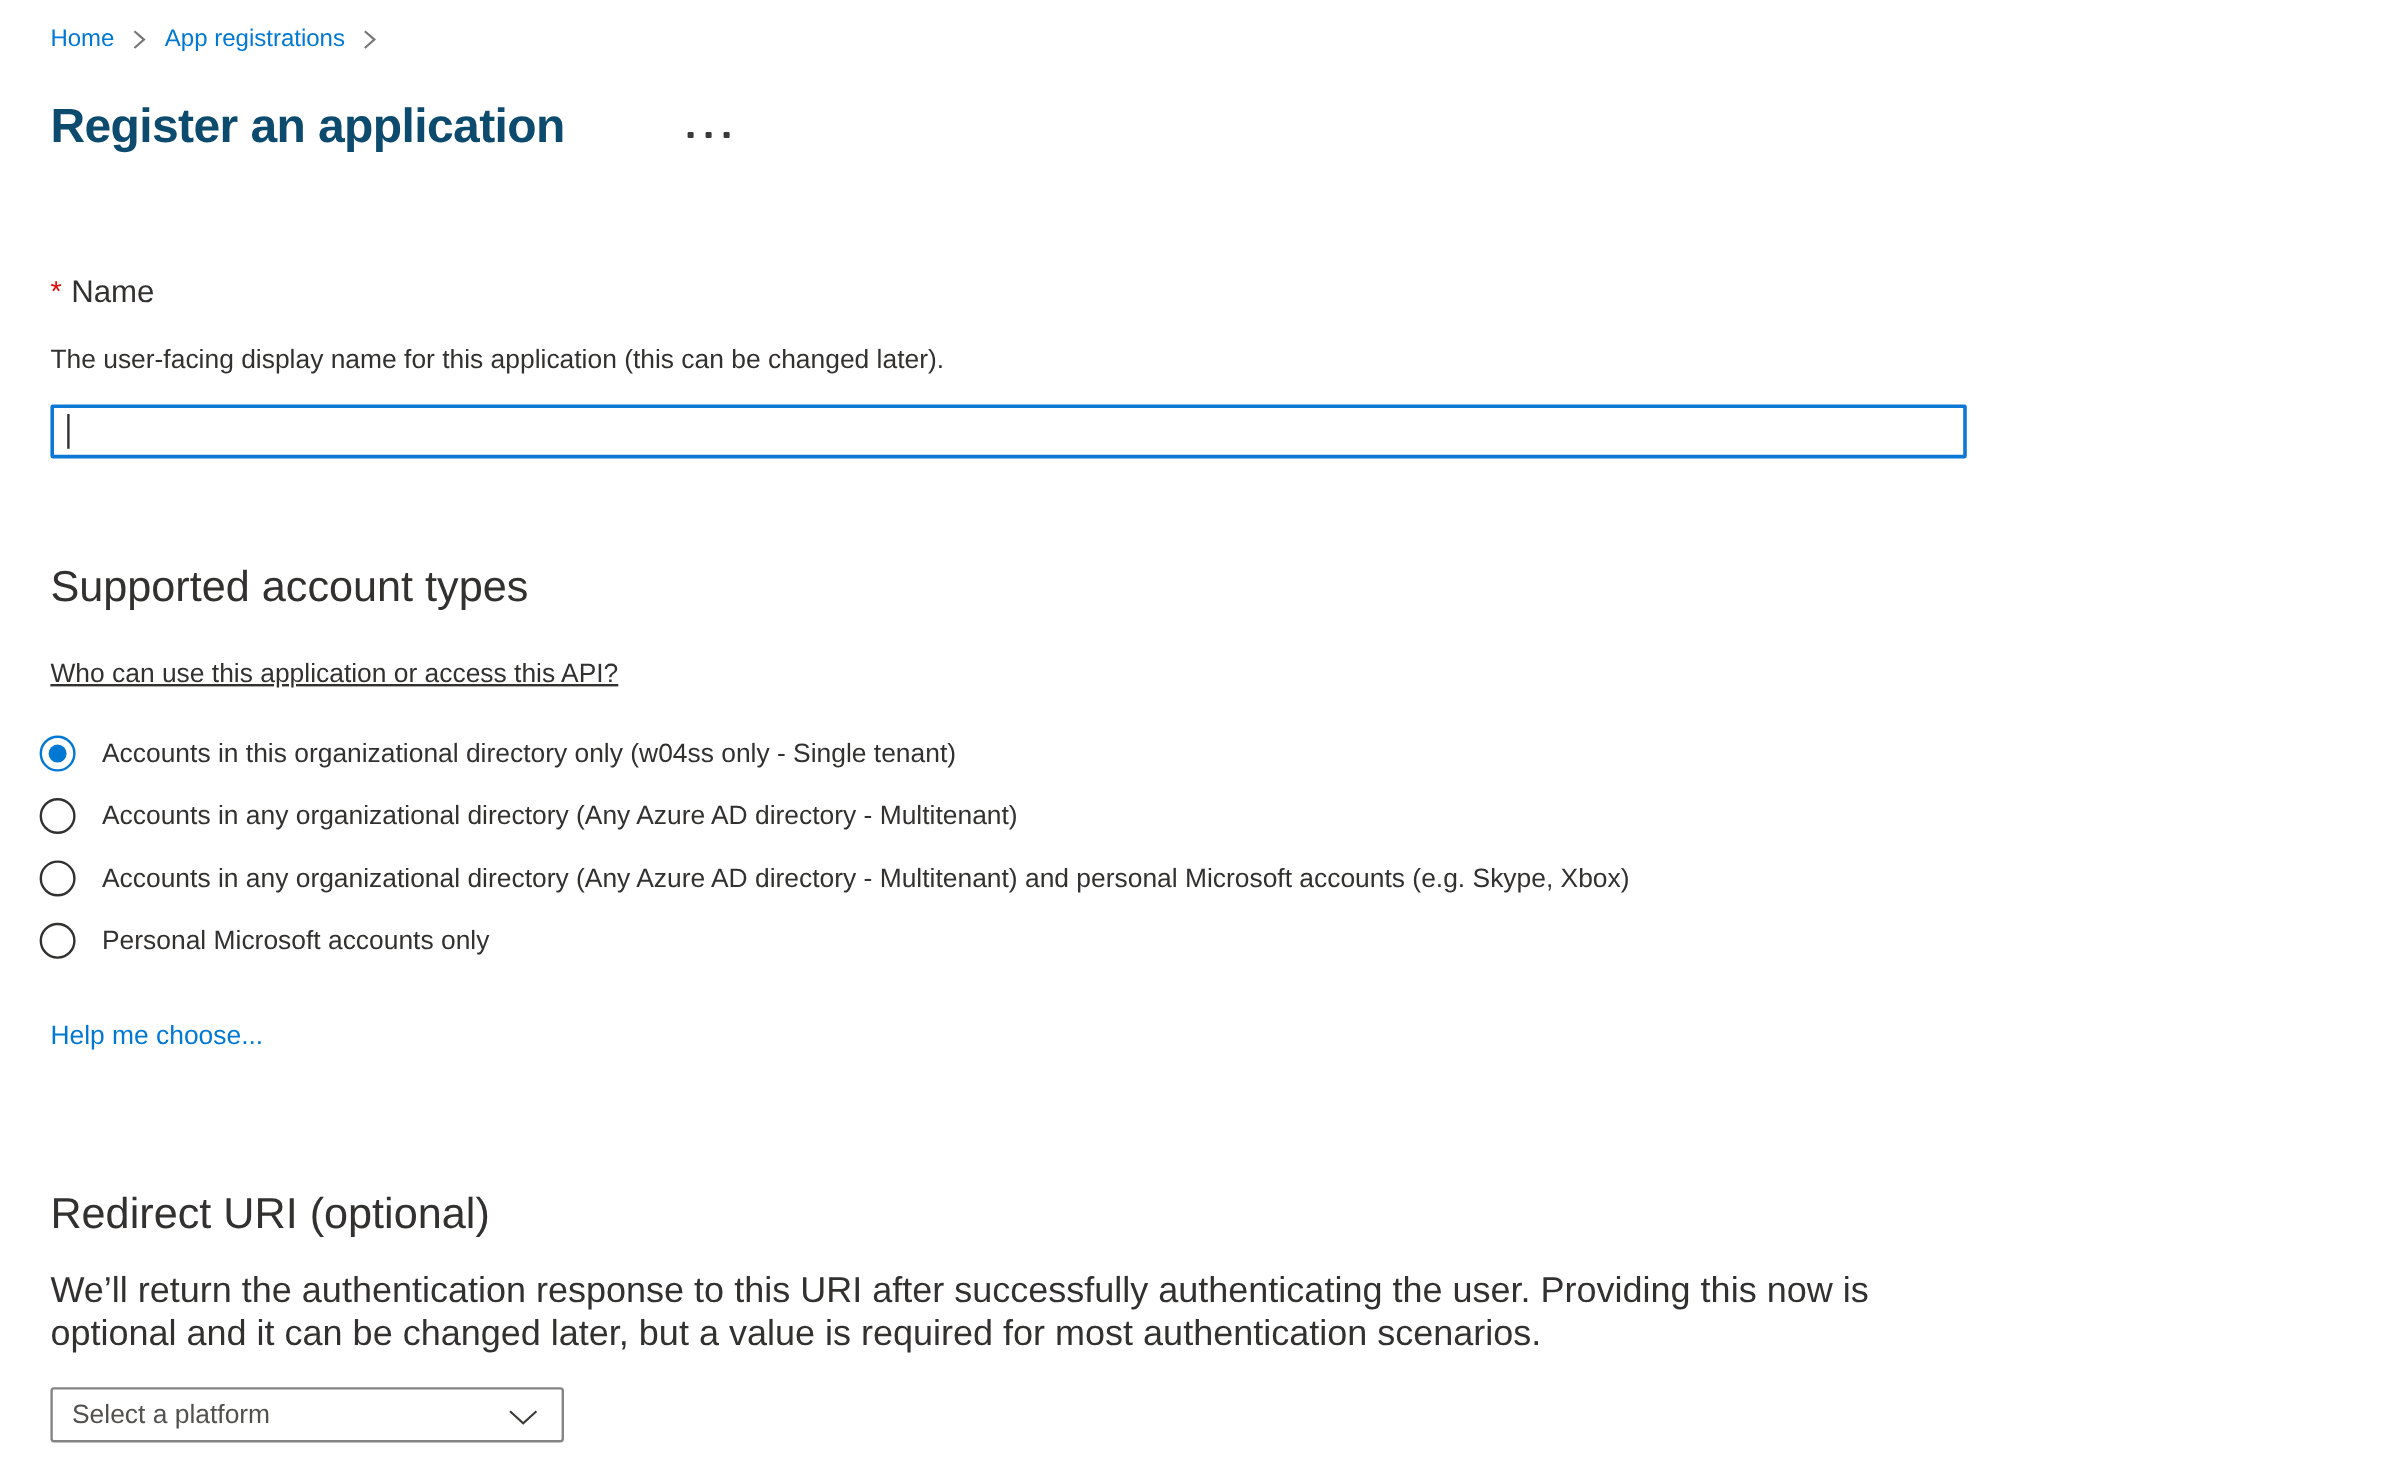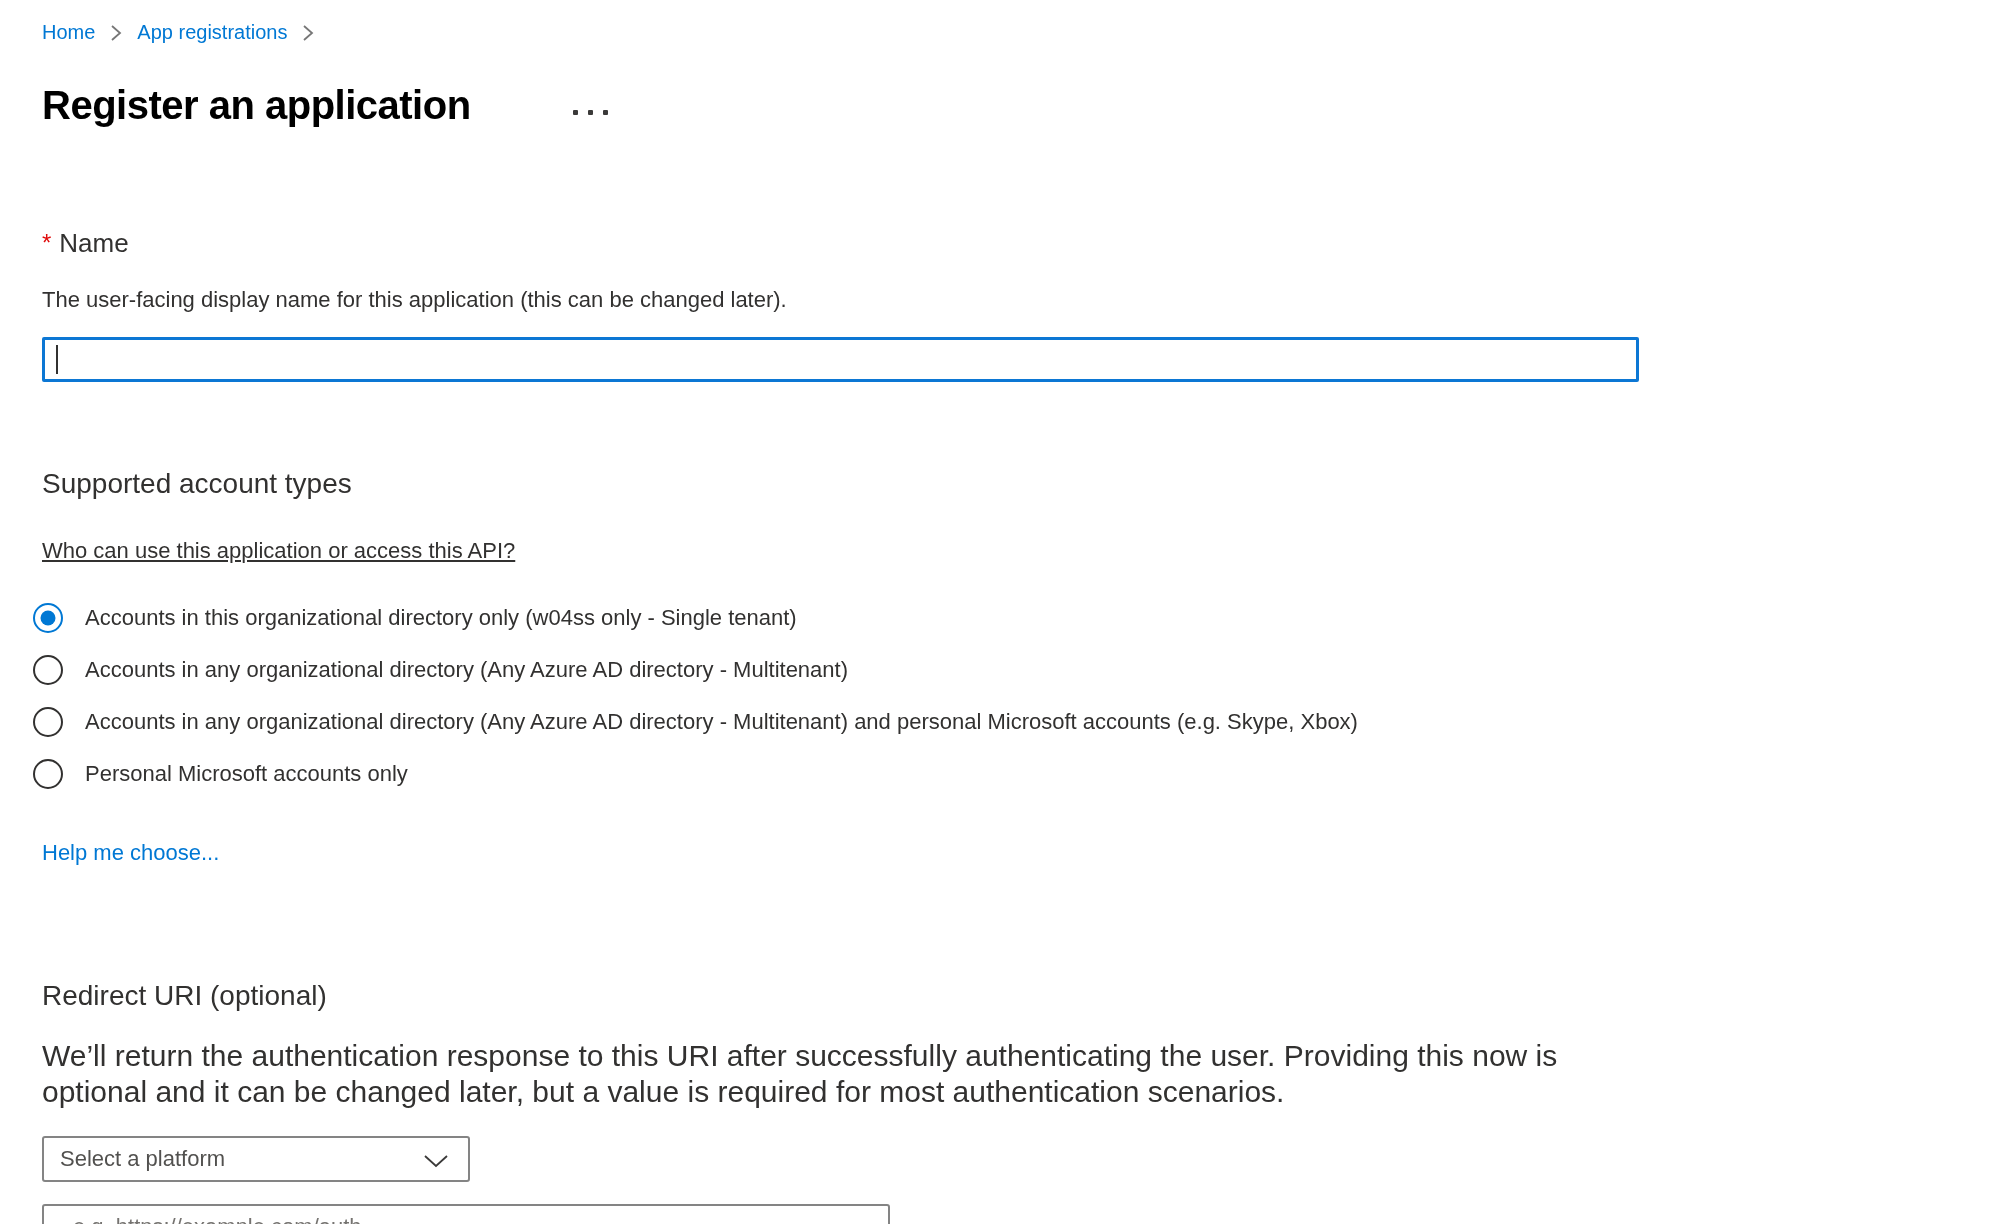--- a/index.html
+++ b/index.html
@@ -10,39 +10,39 @@
   }
   .page { padding: 18px 0 0 42px; width: 2006px; height: 1077px; }
 
   
   .breadcrumb { display: flex; align-items: center; gap: 14px; font-size: 20px; line-height: 28px; }
   .breadcrumb a { color: #0078d4; text-decoration: none; cursor: pointer; }
   .crumb-sep { display: inline-flex; align-items: center; margin-top: 2px; }
 
   
   .title-row { display: flex; align-items: center; margin-top: 32px; }
-  h1.page-title { font-size: 40px; font-weight: 700; color: #000000; letter-spacing: -0.5px; line-height: 54px; }
+  h1.page-title { font-size: 40px; font-weight: 700; color: #0c4a6e; letter-spacing: -0.5px; line-height: 54px; }
   .more-icon { display: flex; gap: 10px; margin-left: 102px; margin-top: 14px; cursor: pointer; }
   .more-icon .dot { width: 5px; height: 5px; background: #3b3a39; border-radius: 1px; }
 
   
   .name-label { margin-top: 96px; font-size: 26px; color: #323130; }
   .required-marker { color: #e00b0b; font-size: 24px; margin-right: 8px; vertical-align: 1px; }
   .name-desc { margin-top: 28px; font-size: 22px; color: #323130; }
   .name-input-wrap { position: relative; margin-top: 24px; width: 1597px; }
   .name-input {
     width: 1597px; height: 45px;
     border: 3px solid #0c77d4; border-radius: 2px;
     outline: none; font-size: 22px; font-family: inherit;
     padding: 0 12px; color: #323130; background: #ffffff;
   }
   .caret { position: absolute; left: 14px; top: 8px; width: 2px; height: 29px; background: #323130; }
 
   
-  .section-heading { font-size: 28px; font-weight: 400; color: #323130; }
+  .section-heading { font-size: 36px; font-weight: 400; color: #323130; }
   .heading-account { margin-top: 86px; }
   .question { margin-top: 38px; font-size: 22px; text-decoration: underline; }
 
   
   .radio-group { margin-top: 28px; margin-left: -9px; }
   .radio-row { display: flex; align-items: center; height: 52px; cursor: pointer; }
   .radio-circle {
     width: 30px; height: 30px; flex: 0 0 30px; border-radius: 50%;
     border: 2px solid #323130; background: #ffffff; position: relative;
   }

